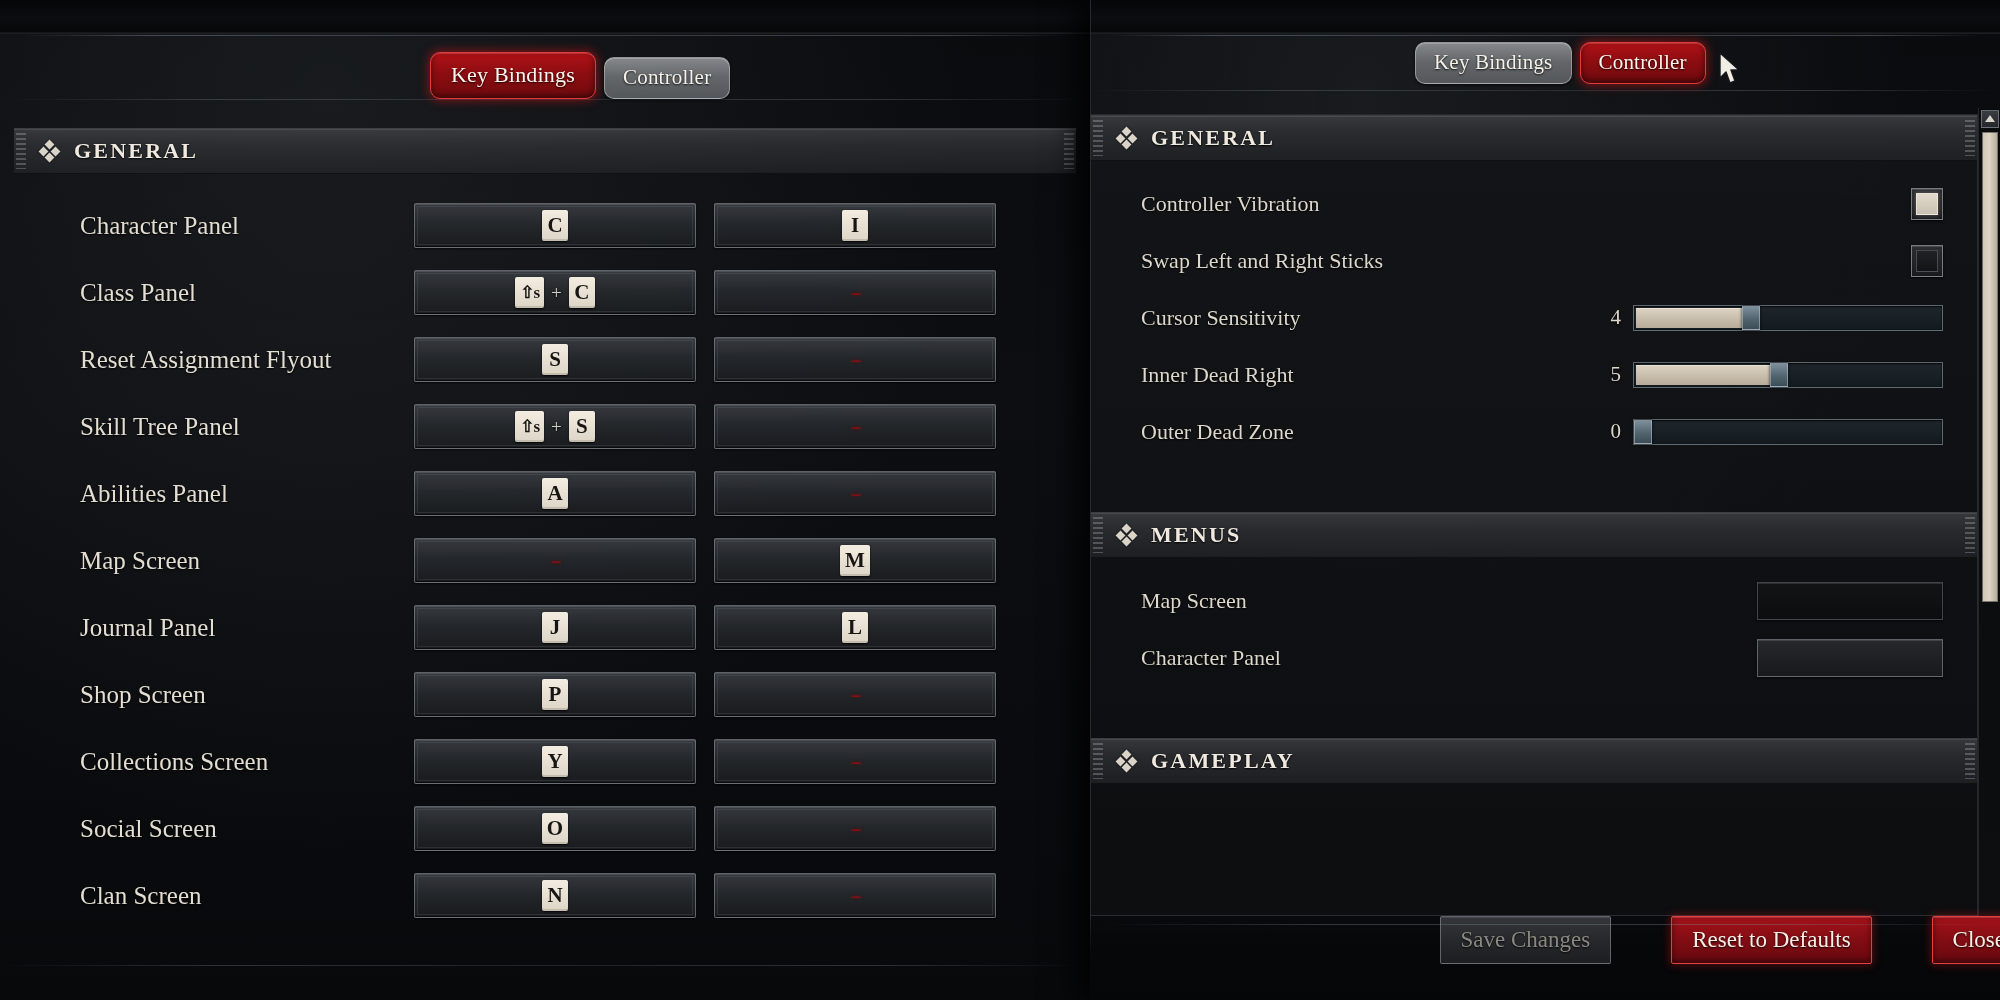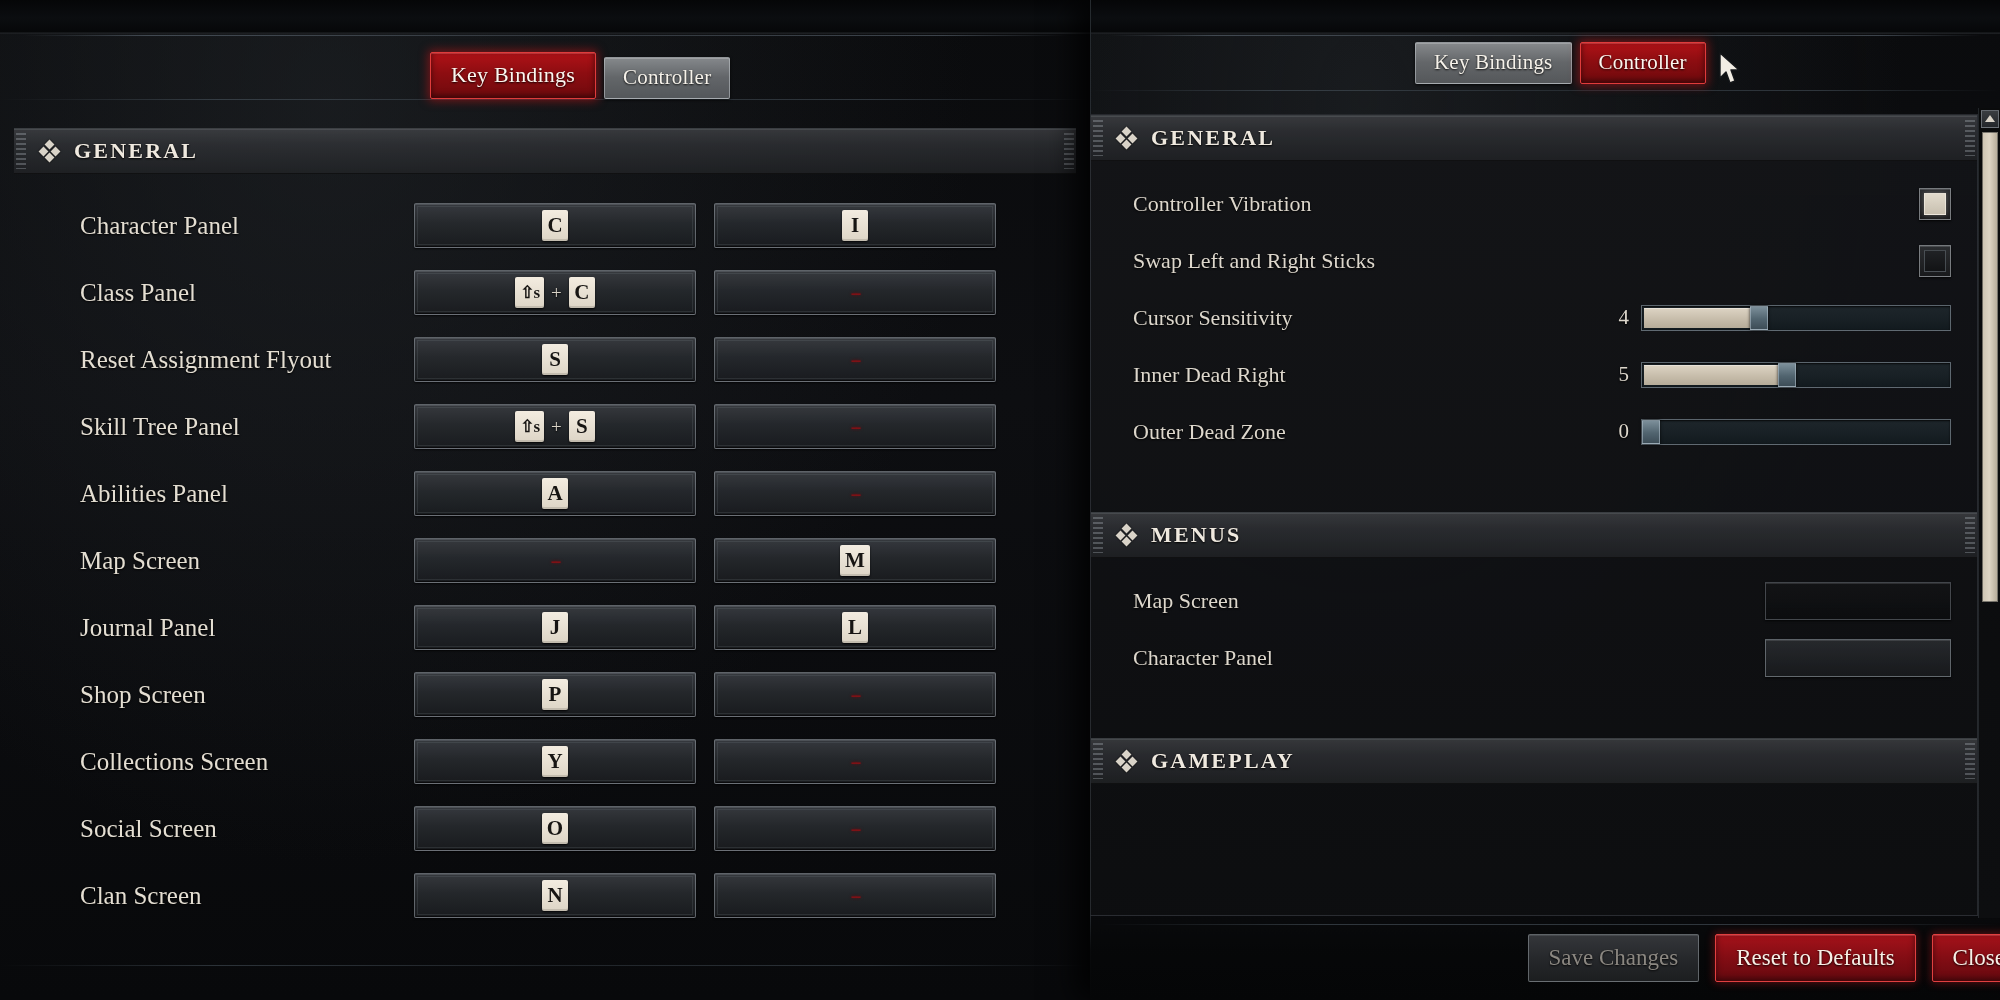--- a/index.html
+++ b/index.html
@@ -66,21 +66,21 @@
   #right-tabbar { left: 1415px; top: 42px; }
 
   .tab {
     position: relative;
     padding: 7px 18px 8px;
     font-size: 21px;
     letter-spacing: .2px;
     color: #efe7dc;
     text-shadow: 0 1px 2px rgba(0,0,0,.9);
     border: 1px solid rgba(170,175,180,.35);
-    border-radius: 2px;
+    border-radius: 10px;
     white-space: nowrap;
     cursor: pointer;
     user-select: none;
   }
   .tab.inactive {
     background:
       linear-gradient(180deg, rgba(140,143,146,.95) 0%, rgba(104,107,110,.95) 48%, rgba(88,91,94,.95) 100%);
     color: #f6f2ea;
     border-color: rgba(195,200,205,.55);
     box-shadow: inset 0 1px 0 rgba(255,255,255,.22), 0 1px 3px rgba(0,0,0,.8);
@@ -244,21 +244,21 @@
     width: 888px;
     height: 802px;
     background:
       linear-gradient(180deg, rgba(19,20,23,.96) 0%, rgba(13,14,16,.98) 100%);
     border: 1px solid rgba(95,104,113,.30);
     overflow: hidden;
   }
 
   .ctl-section { position: relative; }
 
-  .ctl-rows { padding: 14px 4px 26px; }
+  .ctl-rows { padding: 14px 12px 26px; }
 
   .ctl-row {
     display: flex;
     align-items: center;
     height: 57px;
     padding: 0 22px 0 38px;
   }
   .ctl-label {
     flex: 1 1 auto;
     font-size: 22px;
@@ -382,21 +382,21 @@
     border: 1px solid rgba(60,60,58,.6);
     cursor: grab;
   }
 
   
   #footer {
     position: absolute;
     left: 1090px; bottom: 0;
     width: 910px; height: 84px;
     display: flex;
-    align-items: center;
+    align-items: flex-start;
     justify-content: flex-end;
     gap: 16px;
     padding-right: 0;
     background: linear-gradient(180deg, rgba(8,9,10,.0) 0%, rgba(6,7,8,.9) 40%, #050607 100%);
   }
   #footer::before {
     content: "";
     position: absolute;
     left: 10px; right: 0; top: 8px;
     height: 1px;
@@ -419,20 +419,21 @@
     cursor: default;
   }
   .btn.danger {
     color: #f7efe6;
     background: linear-gradient(180deg, #a5121a 0%, #840d14 48%, #66090f 100%);
     border: 1px solid #e14040;
     box-shadow:
       0 0 8px 1px rgba(190,22,28,.45),
       inset 0 1px 0 rgba(255,150,150,.25),
       inset 0 -2px 6px rgba(0,0,0,.5);
+    margin-left: 44px;
   }
   #btn-close { margin-right: -26px; }
 
   
   #cursor {
     position: absolute;
     left: 1718px; top: 52px;
     width: 26px; height: 34px;
     pointer-events: none;
   }

